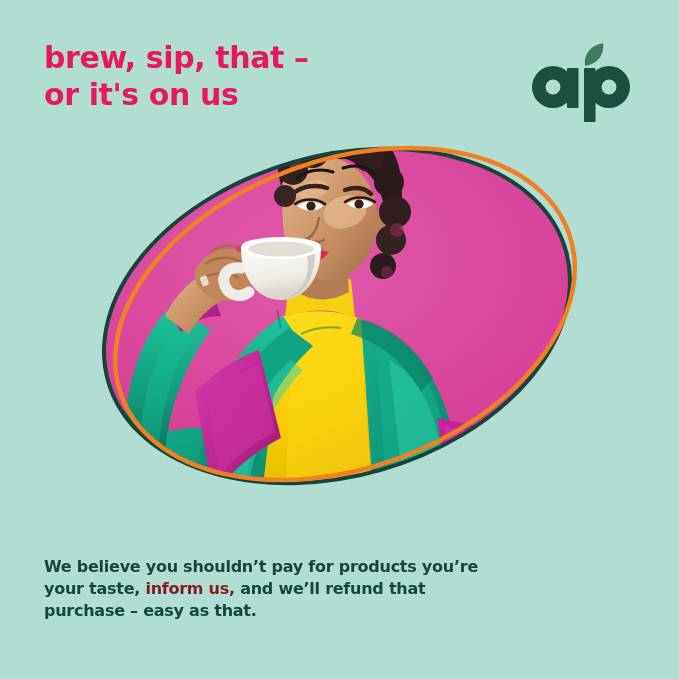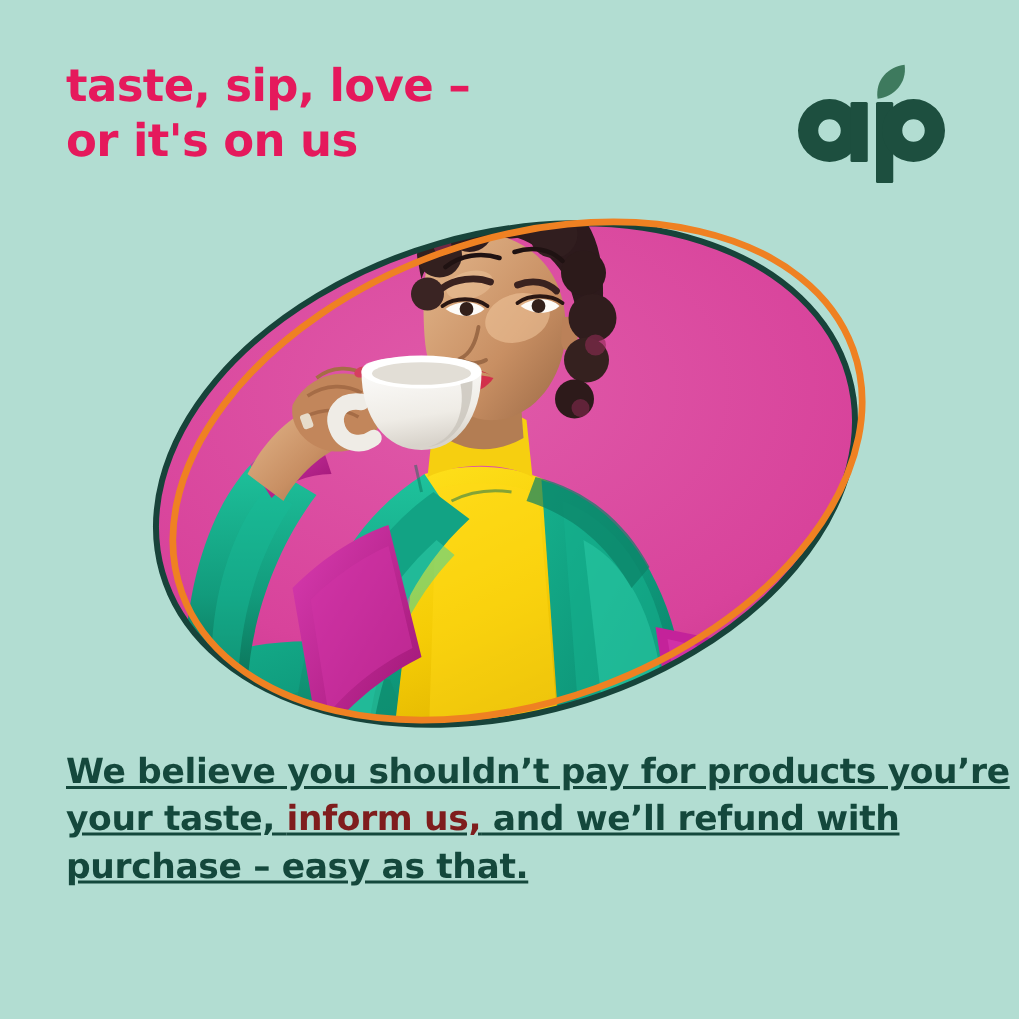--- a/index.html
+++ b/index.html
@@ -25,37 +25,36 @@
   #logo svg{display:block;width:120px;height:88px;}
 
   
   #hero{
     position:absolute;left:45px;top:120px;width:590px;height:400px;
   }
   #hero svg{display:block;width:590px;height:400px;}
 
   
   #body-copy{
-    position:absolute;left:44px;top:500px;width:580px;
+    position:absolute;left:44px;top:556px;width:580px;
     color:#14483c;
     font-family:"DejaVu Sans","Liberation Sans",sans-serif;
-    font-weight:700;font-size:23px;line-height:1.36;
+    font-weight:700;font-size:16px;line-height:1.36;
     letter-spacing:-0.25px;
-    text-decoration:underline;
   }
   #body-copy .ln{display:block;white-space:nowrap;}
   #body-copy .hl{color:#7f1d1d;}
 </style>
 </head>
 <body>
 
 <div id="ad">
 
   <div id="headline">
-    <span class="ln">taste, sip, love –</span>
+    <span class="ln">brew, sip, that –</span>
     <span class="ln">or it's on us</span>
   </div>
 
   <div id="logo">
     <svg viewBox="0 0 120 88" xmlns="http://www.w3.org/2000/svg" aria-hidden="true">
 
       <g>
         <path d="M60.5 28.5 C60.5 15.5 70.5 8.5 81.5 8.5 C81.5 21.0 71.5 28.5 60.5 28.5 Z" fill="#3e7a5e" transform="rotate(-8 71 18)"></path>
       </g>
 
@@ -269,17 +268,17 @@
         </g>
       </g>
 
       <ellipse cx="292" cy="196" rx="238" ry="160" transform="rotate(-16 292 196)" fill="none" stroke="#17433a" stroke-width="4"></ellipse>
       <ellipse cx="300" cy="194" rx="238" ry="154" transform="rotate(-20 300 194)" fill="none" stroke="#ef8122" stroke-width="4.5"></ellipse>
     </svg>
   </div>
 
   <div id="body-copy">
     <span class="ln">We believe you shouldn’t pay for products you’re</span>
-    <span class="ln"><span>your taste, </span><span class="hl">inform us,</span><span> and we’ll refund with</span></span>
+    <span class="ln"><span>your taste, </span><span class="hl">inform us,</span><span> and we’ll refund that</span></span>
     <span class="ln">purchase – easy as that.</span>
   </div>
 
 </div>
 
 </body></html>

